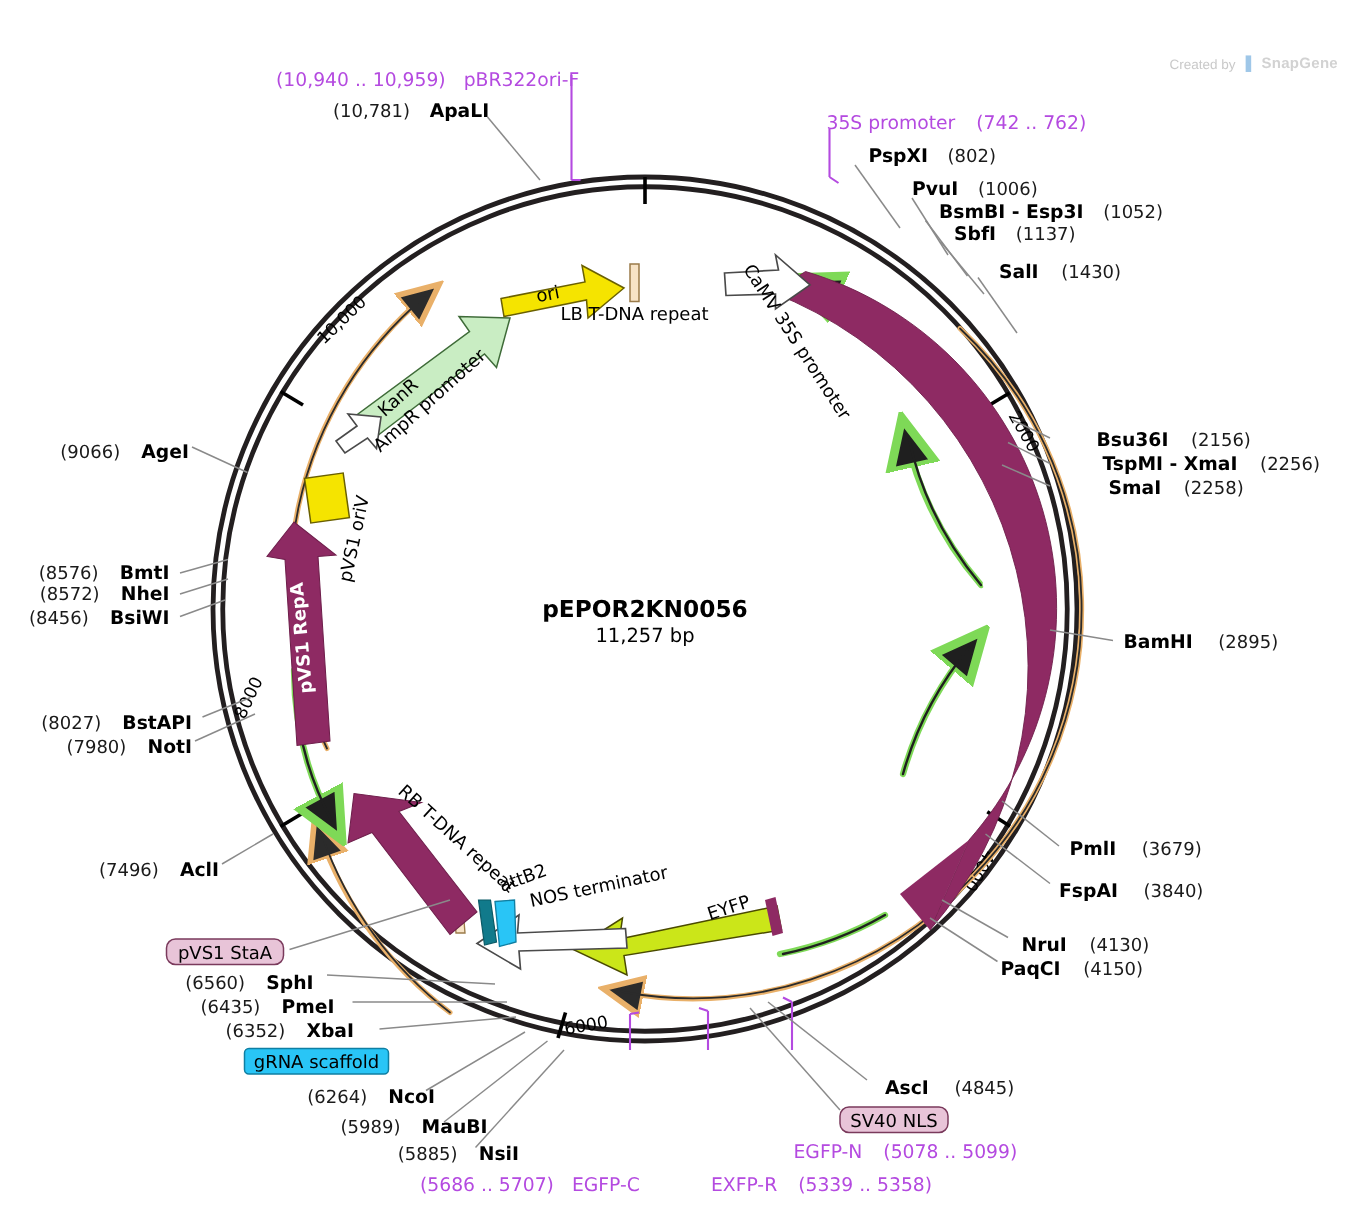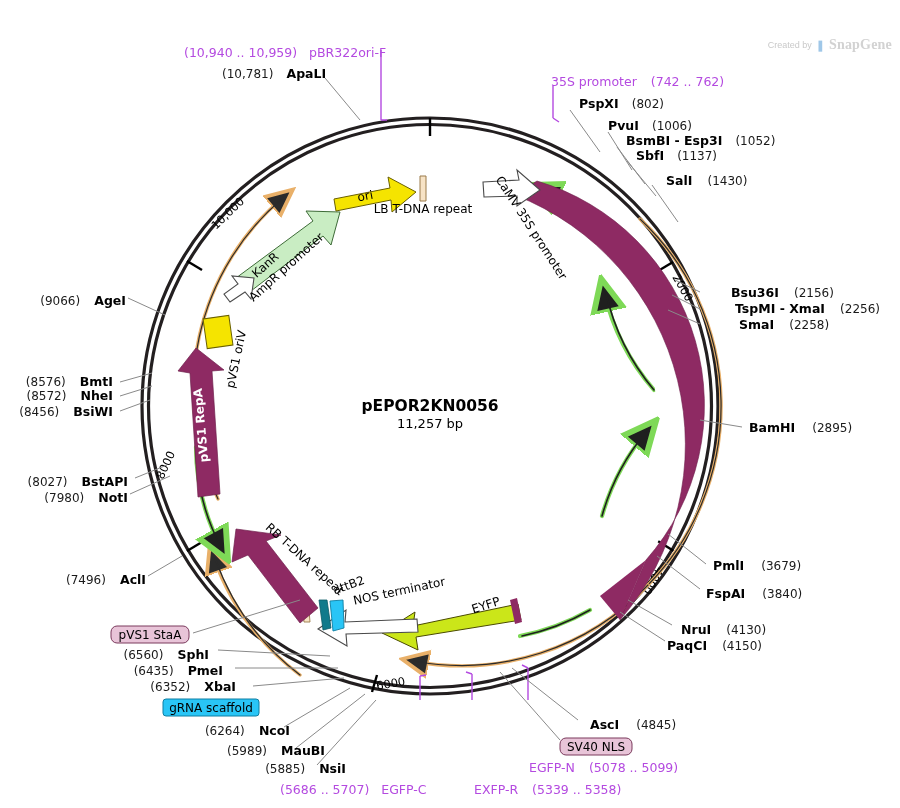--- a/index.html
+++ b/index.html
@@ -2,21 +2,21 @@
 <html><head>
 <meta charset="utf-8">
 <style>
   html,body{margin:0;padding:0;background:#ffffff;}
   body{width:900px;height:808px;position:relative;overflow:hidden;
        font-family:"DejaVu Sans","Liberation Sans",sans-serif;color:#000;}
   #map{position:absolute;left:0;top:0;width:900px;height:808px;}
   .wm{position:absolute;right:8px;top:2px;display:flex;align-items:center;gap:4px;
       font-size:9px;color:#c9c9c9;font-family:"Liberation Sans",sans-serif;margin-top:35px;}
   .wm .wmk{color:#9fc7e8;font-size:11px;line-height:1;}
-  .wm .wmn{color:#d2d2d2;font-weight:bold;font-size:14px;letter-spacing:.2px;font-family:Liberation Serif, serif;}
+  .wm .wmn{color:#d2d2d2;font-weight:bold;font-size:10px;letter-spacing:.2px;}
   text{font-family:"DejaVu Sans","Liberation Sans",sans-serif;}
   .enz{font-size:12.5px;font-weight:bold;fill:#000;}
   .pos{font-size:12px;fill:#1a1a1a;}
   .prim{font-size:12.5px;fill:#b44ae0;}
   .feat{font-size:12px;fill:#000;}
   .featw{font-size:12px;fill:#ffffff;font-weight:bold;}
   .tick{font-size:11.5px;fill:#000;}
   .ttl{font-size:15.5px;font-weight:bold;fill:#000;}
   .sub{font-size:13px;fill:#000;}
   .lead{stroke:#8a8a8a;stroke-width:1;fill:none;}

